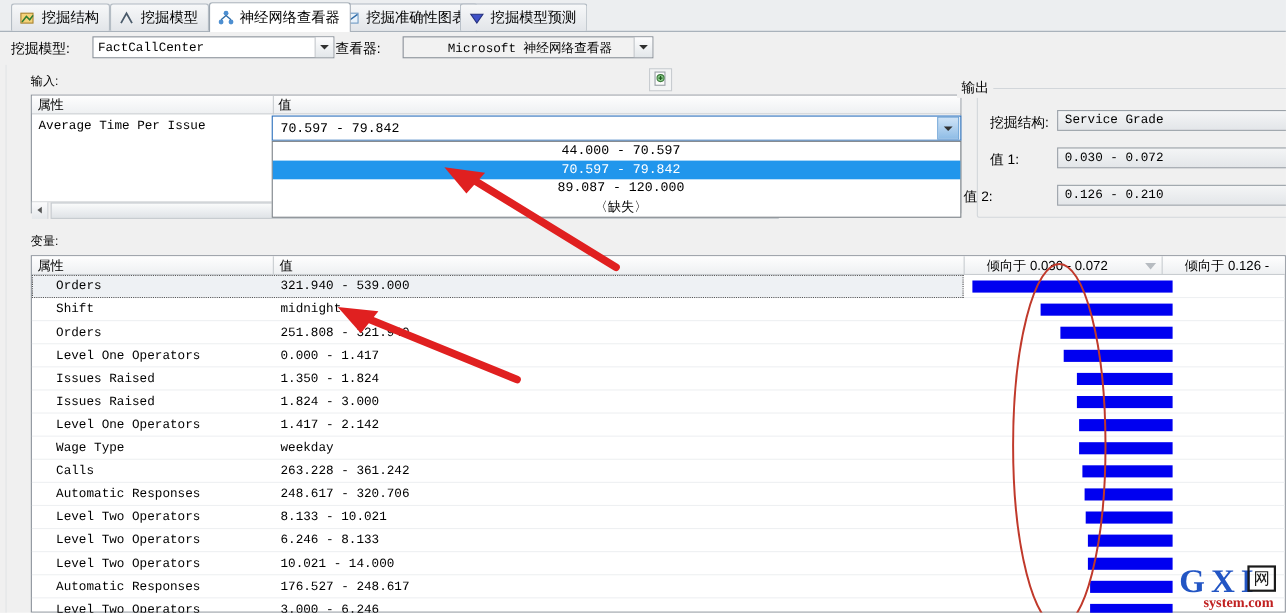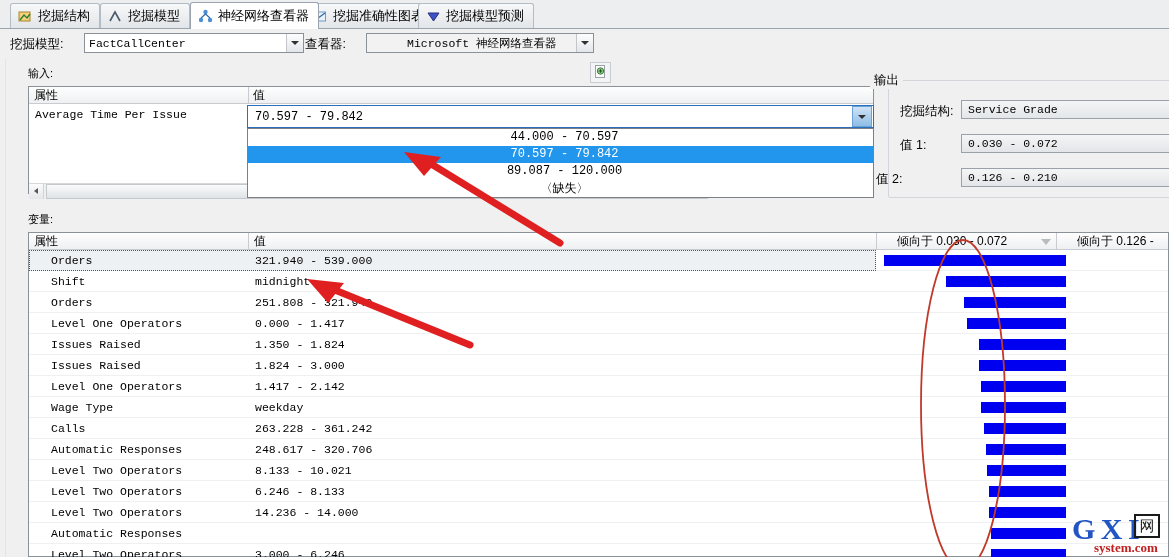--- a/index.html
+++ b/index.html
@@ -383,27 +383,28 @@
       </div>
       <div class="grow">
         <span class="gcell c1 mono">Level Two Operators</span>
         <span class="gcell c2 mono">6.246 - 8.133</span>
         <span class="barcell">
           <i class="bar" style="left: 112px; width: 77px;"></i>
         </span>
       </div>
       <div class="grow">
         <span class="gcell c1 mono">Level Two Operators</span>
-        <span class="gcell c2 mono">14.236 - 14.000</span>
+        <span class="gcell c2 mono">10.021 - 14.000</span>
         <span class="barcell">
           <i class="bar" style="left: 112px; width: 77px;"></i>
         </span>
       </div>
       <div class="grow">
         <span class="gcell c1 mono">Automatic Responses</span>
+        <span class="gcell c2 mono">176.527 - 248.617</span>
         <span class="barcell">
           <i class="bar" style="left: 114px; width: 75px;"></i>
         </span>
       </div>
       <div class="grow">
         <span class="gcell c1 mono">Level Two Operators</span>
         <span class="gcell c2 mono">3.000 - 6.246</span>
         <span class="barcell">
           <i class="bar" style="left: 114px; width: 75px;"></i>
         </span>

